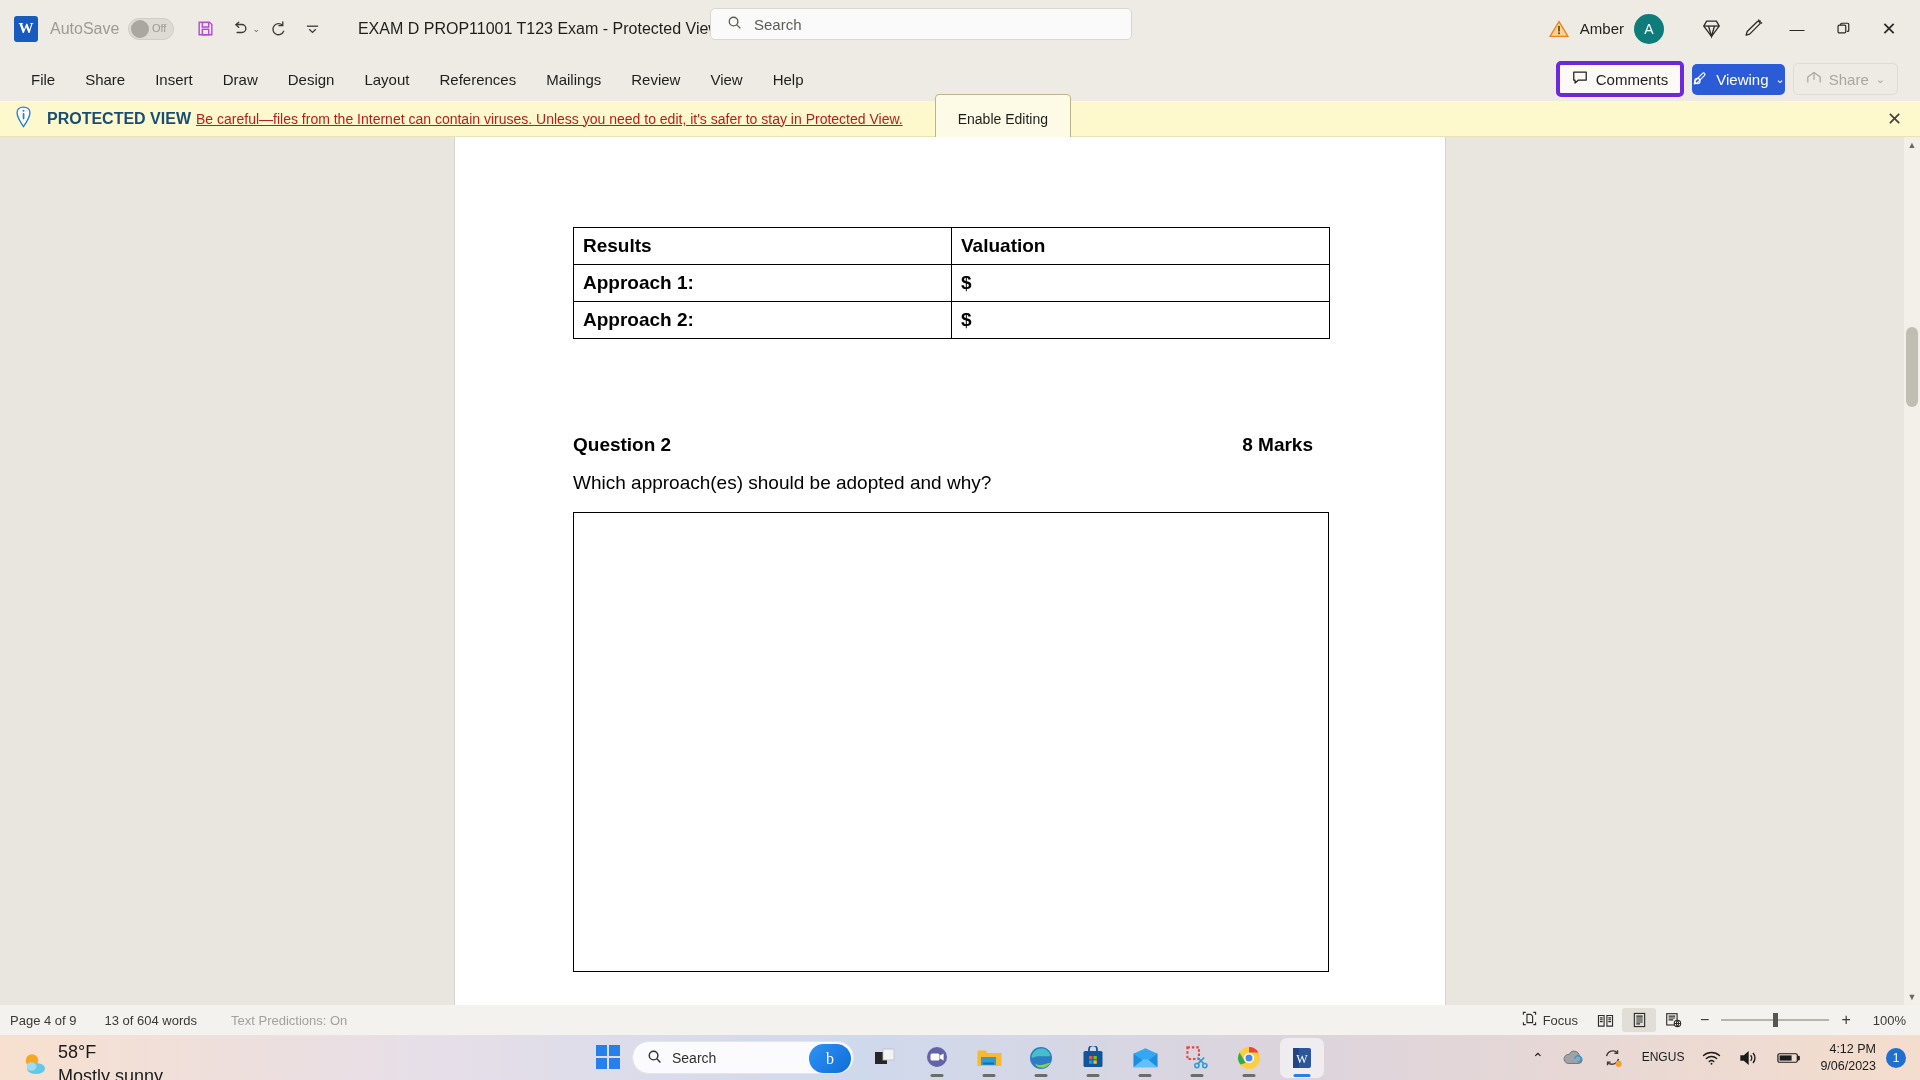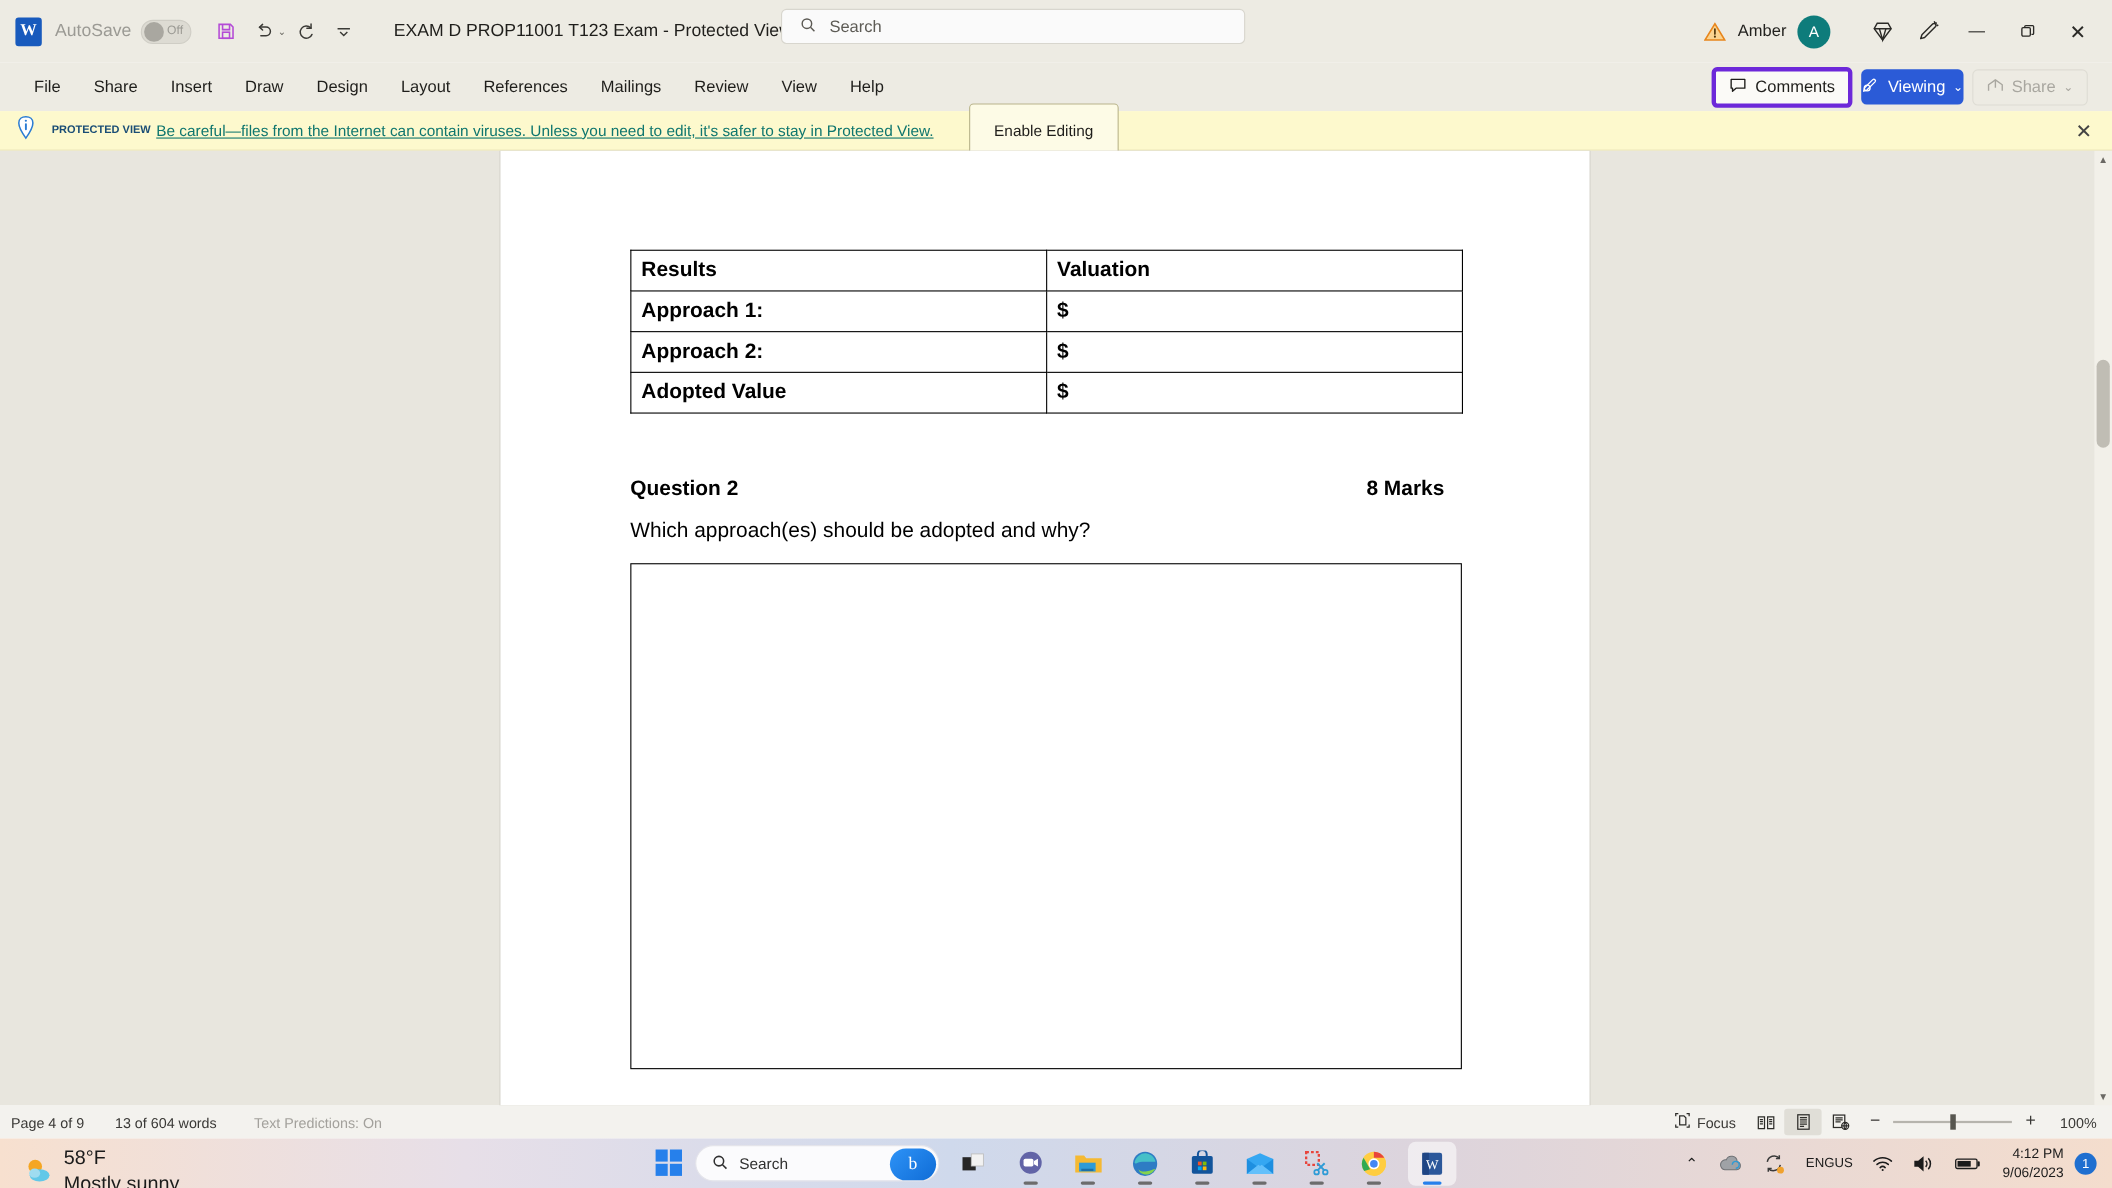--- a/index.html
+++ b/index.html
@@ -105,22 +105,22 @@
     padding: 6px 12px; font-size: 15px; margin-right: 12px;
   }
 
   
   .pv-bar {
     position: absolute; top: 101px; left: 0; width: 1920px; height: 36px;
     background: #fdf9cd; border-bottom: 1px solid #e8e3b5;
     display: flex; align-items: center;
   }
   .pv-info { margin-left: 14px; margin-right: 14px; }
-  .pv-strong { font-size: 10px; font-weight: bold; color: #1a4d75; margin-right: 5px; }
-  .pv-link { font-size: 14px; color: #0f766e; text-decoration: underline; text-align: center; }
+  .pv-strong { font-size: 16px; font-weight: bold; color: #1a4d75; margin-right: 5px; }
+  .pv-link { font-size: 14px; color: #b91c1c; text-decoration: underline; text-align: center; }
   .enable-btn {
     margin-left: 32px; background: #fdfbe6; border: 1px solid #b9b48b;
     border-radius: 4px; padding: 16px 22px; font-size: 14px; color: #1f1e1b;
   }
   .pv-close {
     position: absolute; right: 18px; font-size: 18px; color: #444; line-height: 1;
   }
 
   
   .doc-area {
@@ -414,24 +414,20 @@
           <td>Valuation</td>
         </tr>
         <tr>
           <td class="c1">Approach 1:</td>
           <td>$</td>
         </tr>
         <tr>
           <td class="c1">Approach 2:</td>
           <td>$</td>
         </tr>
-        <tr>
-          <td class="c1">Adopted Value</td>
-          <td>$</td>
-        </tr>
       </tbody>
         </table>
 
       <div class="q-head">
         <span>Question 2</span>
         <span>8 Marks</span>
       </div>
       <div class="q-text">Which approach(es) should be adopted and why?</div>
 
       <div class="answer-box" style="top:375px;"></div>

